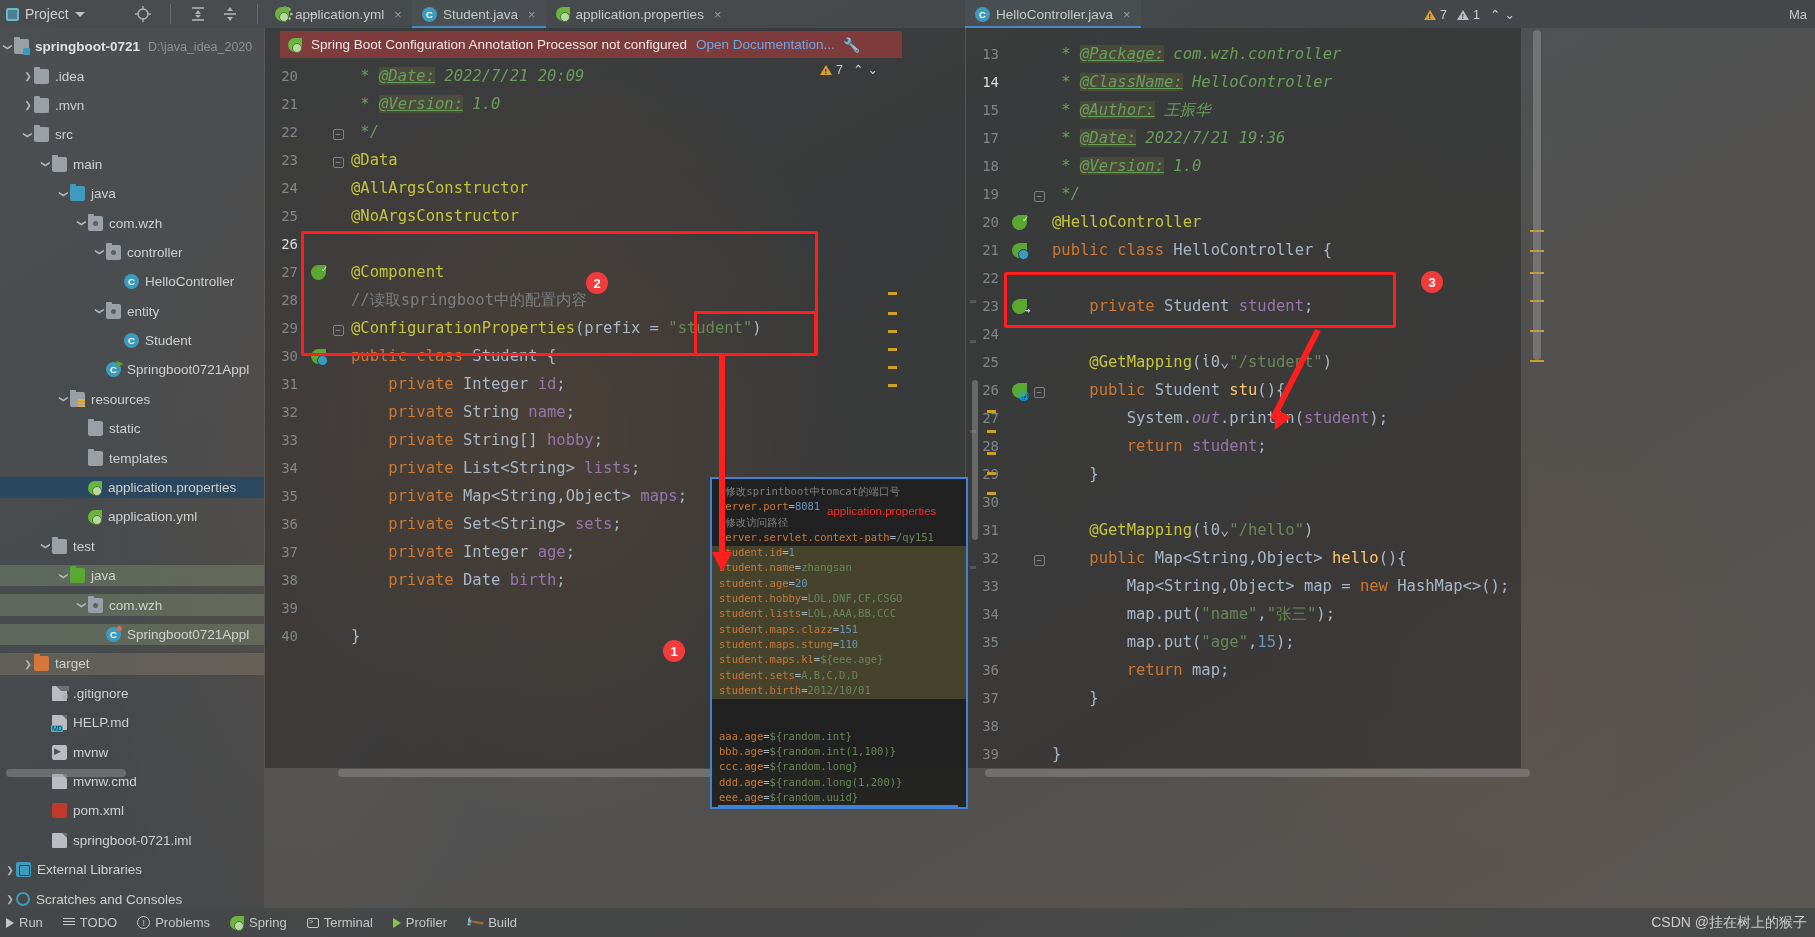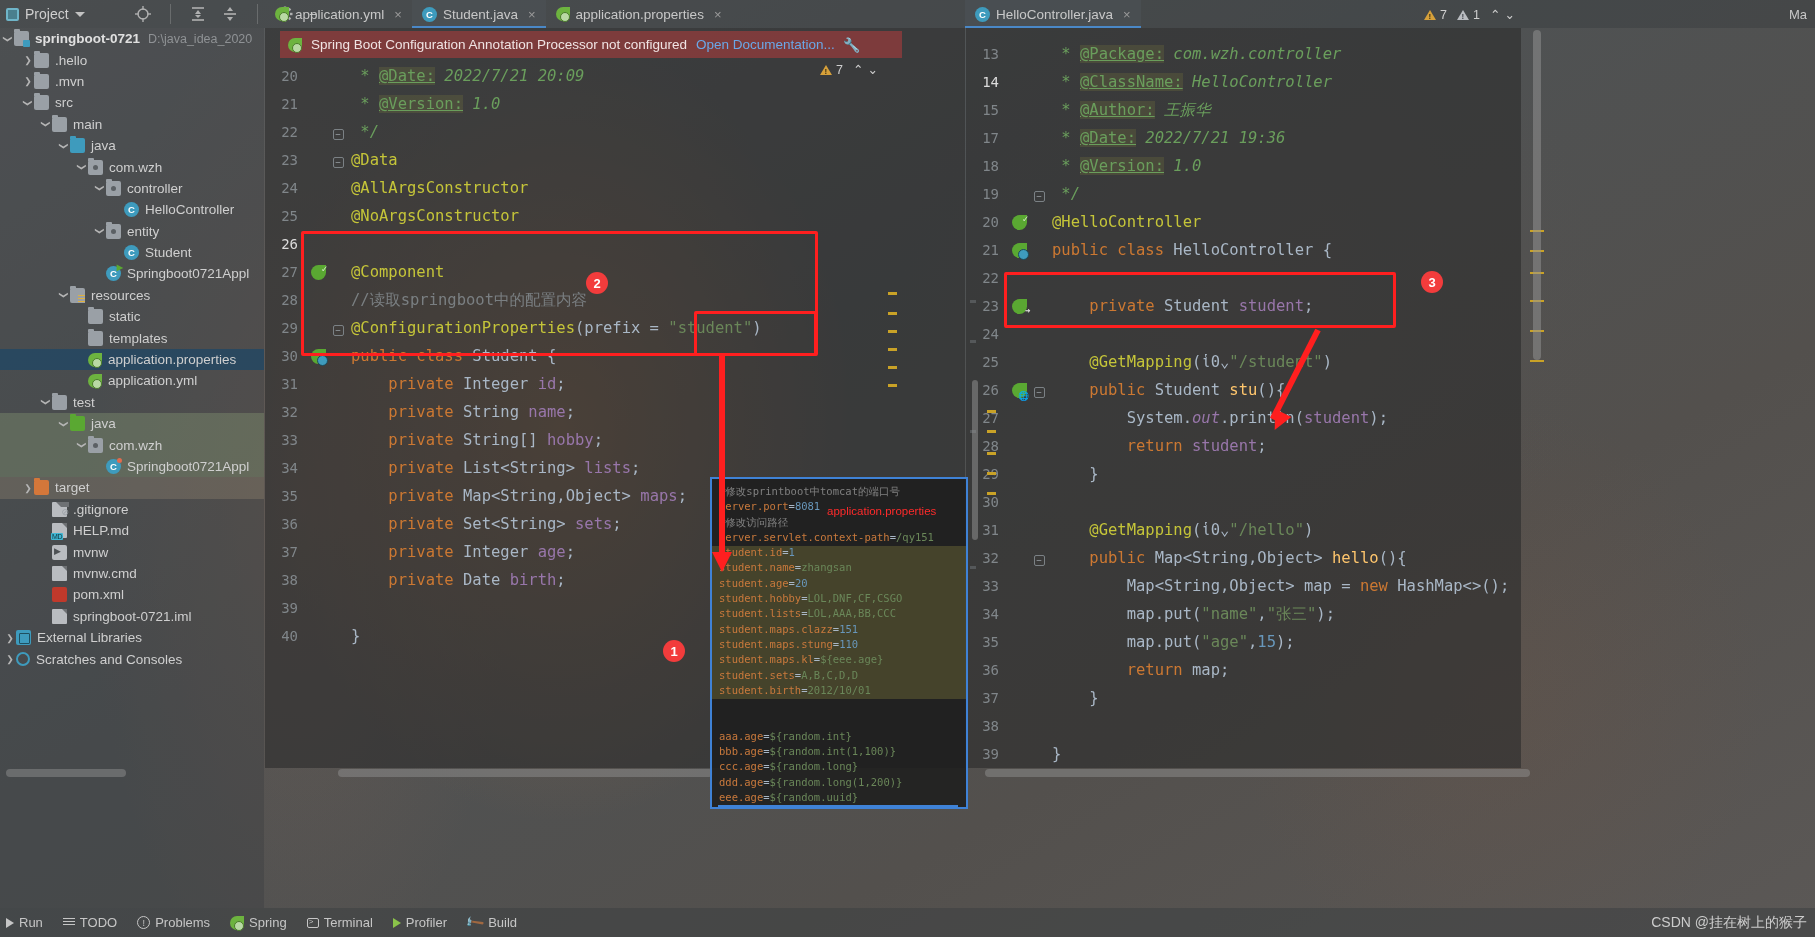--- a/index.html
+++ b/index.html
@@ -50,21 +50,21 @@
      background:#b9d9a4;border:1px solid #4a7c2a;}
   .icon-class { width:15px;height:15px;border-radius:50%;background:#3e9bbd;color:#fff;font-size:9.5px;
      display:flex;align-items:center;justify-content:center;font-weight:bold; }
   .tabstrip2 { position:absolute; left:965px; top:0; height:28px; display:flex; }
 
   .topright { position:absolute; right:0; top:0; height:28px; display:flex; align-items:center; gap:10px; padding-right:8px; color:#c8c8c8;}
 
   
   .sidebar { position:absolute; left:0; top:28px; width:264px; height:880px;
              background:rgba(60,63,65,0.42); overflow:hidden; }
-  .trow { height:21.4px; display:flex; align-items:center; font-size:13.5px; color:#cfcfcf; white-space:nowrap; position:relative;}
+  .trow { height:21.4px; display:flex; align-items:center; font-size:13.5px; color:#cfcfcf; white-space:nowrap; position:relative;margin-top:8px;}
   .trow.sel { background:rgba(32,70,100,0.78); }
   .trow.greenrow { background:rgba(140,160,120,0.35); }
   .trow.tanrow { background:rgba(150,135,115,0.35); }
   .arr { width:12px; text-align:center; color:#b5b5b5; font-size:9px; flex:none; }
   .arr.r::before{content:"\276F";}
   .arr.d::before{content:"\276F"; display:inline-block; transform:rotate(90deg);}
   .ic { width:15px;height:15px;flex:none;margin-right:5px;position:relative;}
   .fold { background:#9aa0a6; border-radius:2px 2px 2px 2px; }
   .fold::before{content:"";position:absolute;left:0;top:-2px;width:6px;height:3px;background:#9aa0a6;border-radius:1px 1px 0 0;}
   .fold.blue{background:#3e9bbd;} .fold.blue::before{background:#3e9bbd;}
@@ -96,21 +96,21 @@
   .cline { height:28px; display:flex; align-items:center; white-space:pre;
            font-family:"DejaVu Sans Mono", monospace; font-size:15.5px; }
   .lnum { width:40px; text-align:right; padding-right:7px; color:#80868a; font-size:14px; flex:none; }
   .lnum.cur { color:#dcdcdc; }
   .gmark { width:26px; flex:none; display:flex; align-items:center; justify-content:center; }
   .code { padding-left:6px; }
 
   
   .c-cmt  { color:#7a7f82; }
   .c-doc  { color:#6a9e5c; font-style:italic; }
-  .c-tag  { color:#6a9e5c; text-decoration:underline; background:rgba(120,120,60,0.28);}
+  .c-tag  { color:#6a9e5c; font-style:italic; text-decoration:underline; background:rgba(120,120,60,0.28);}
   .c-ann  { color:#c5c539; }
   .c-kw   { color:#cc7832; }
   .c-cls  { color:#a9b7c6; }
   .c-fld  { color:#9876aa; }
   .c-str  { color:#6a8759; }
   .c-num  { color:#6897bb; }
   .c-plain{ color:#a9b7c6; }
   .c-meth { color:#ffc66d; }
   .c-stat { color:#9876aa; font-style:italic; }
 
@@ -273,21 +273,21 @@
       <span class="arr d"></span>
       <span class="ic fold mod"></span>
       <span class="tlabel" style="font-weight:bold;color:#e0e0e0;">springboot-0721</span>
       <span class="tpath">D:\java_idea_2020</span>
     </div>
     <div id="tree-body">
         <div class="trow">
           <span style="width:22px;flex:none;"></span>
           <span class="arr r"></span>
           <span class="ic fold"></span>
-          <span class="tlabel">.hello</span>
+          <span class="tlabel">.idea</span>
         </div>
         <div class="trow">
           <span style="width:22px;flex:none;"></span>
           <span class="arr r"></span>
           <span class="ic fold"></span>
           <span class="tlabel">.mvn</span>
         </div>
         <div class="trow">
           <span style="width:22px;flex:none;"></span>
           <span class="arr d"></span>

